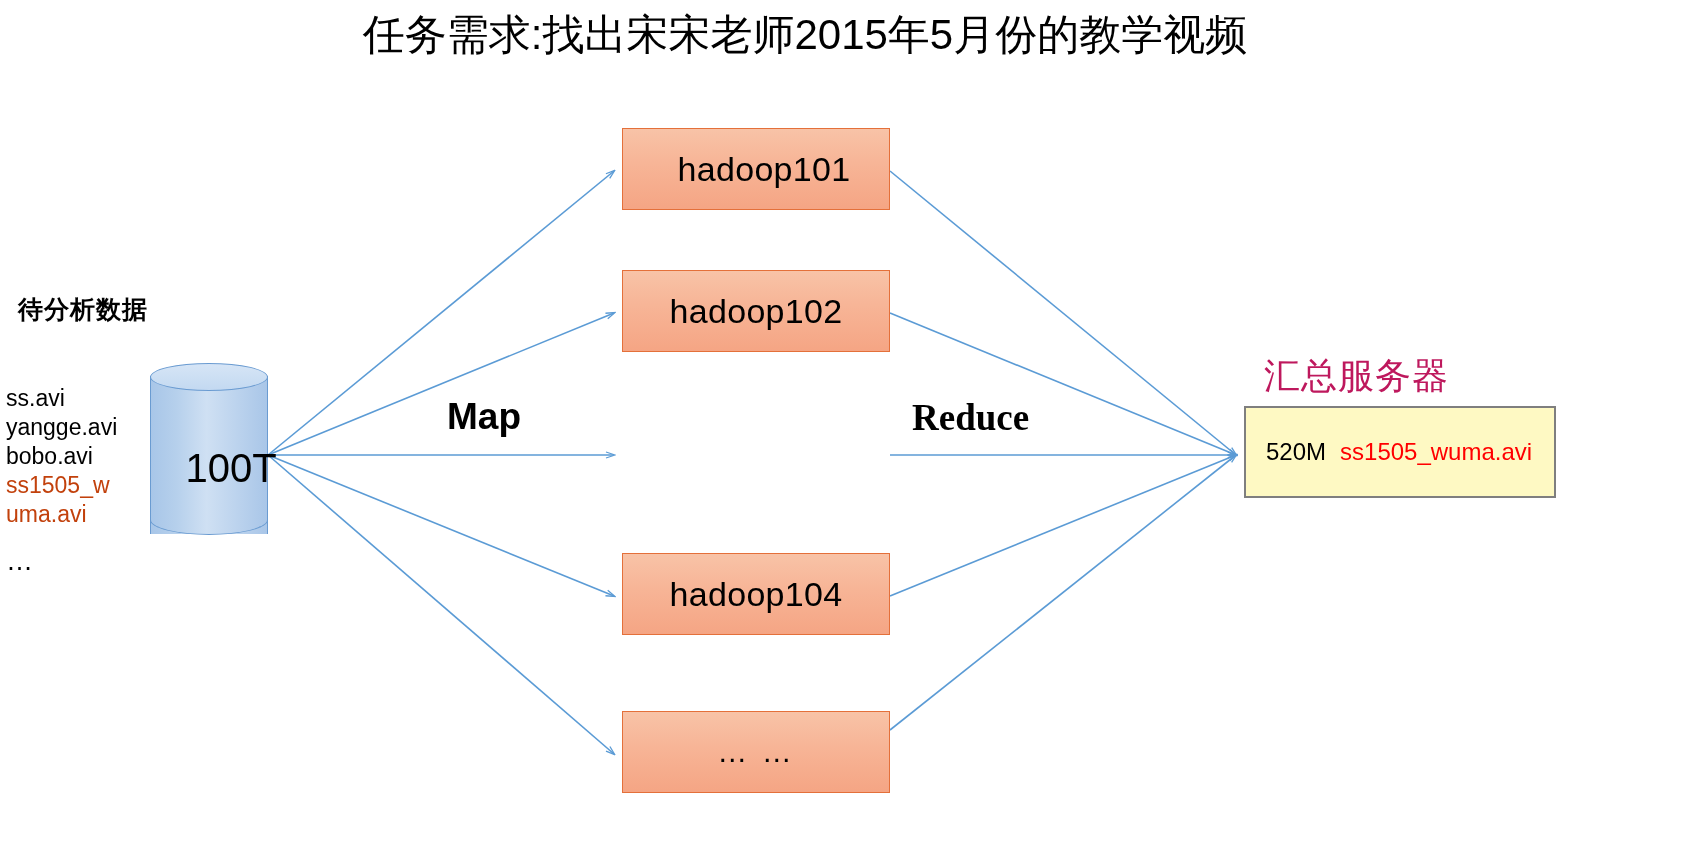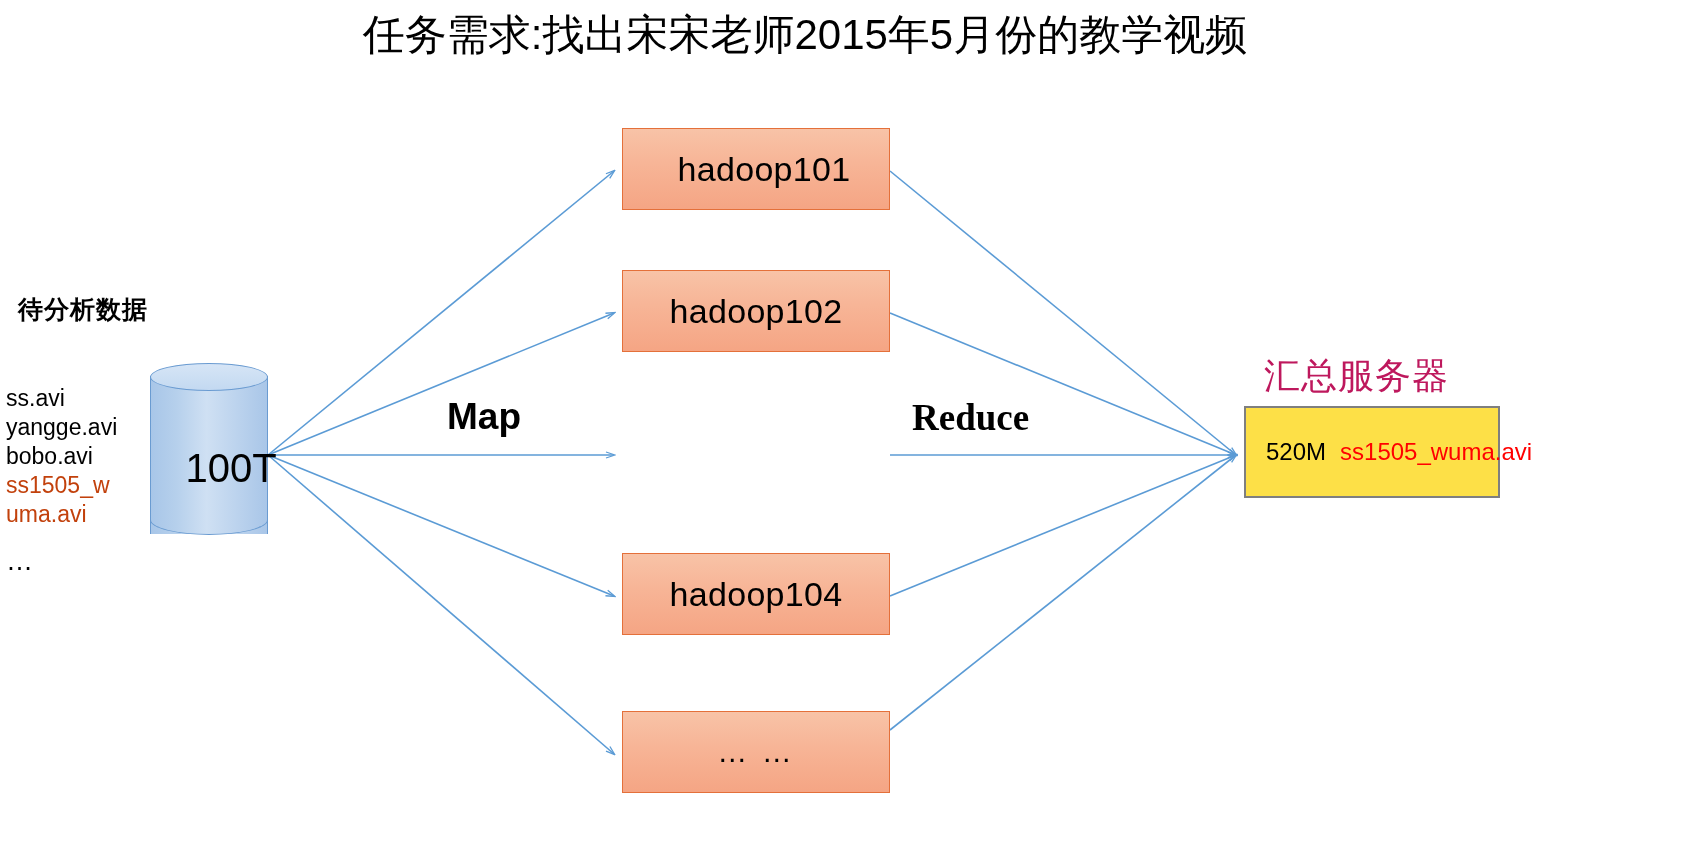--- a/index.html
+++ b/index.html
@@ -157,24 +157,24 @@
     left: 1264px;
     top: 352px;
     font-size: 36px;
     color: #be185d;
     letter-spacing: 1px;
   }
   #agg-box {
     position: absolute;
     left: 1244px;
     top: 406px;
-    width: 256px;
+    width: 312px;
     height: 92px;
     border: 2.5px solid #7F7F7F;
-    background: #fde047;
+    background: #fef9c3;
     box-sizing: border-box;
     display: flex;
     align-items: center;
   }
   #agg-size {
     margin-left: 20px;
     font-size: 24px;
     color: #000000;
   }
   #agg-file {

